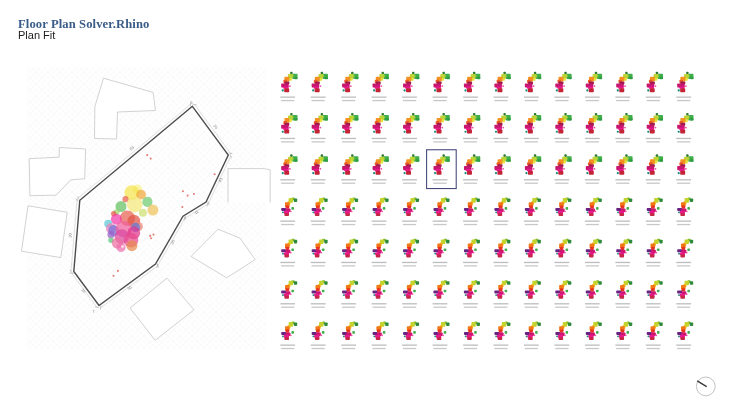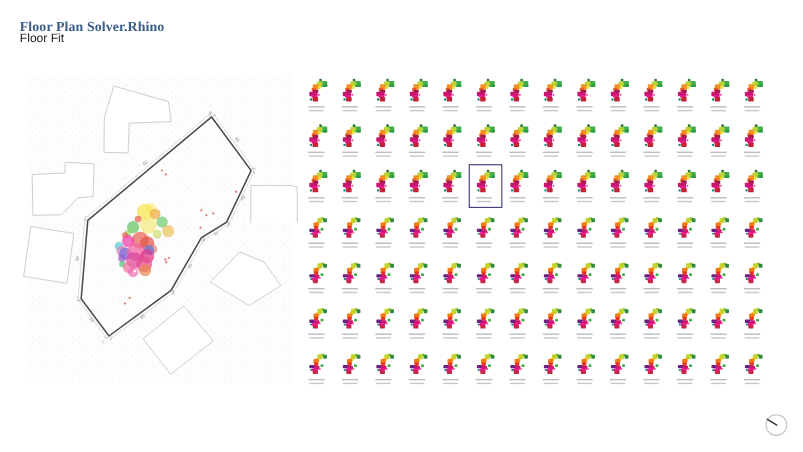--- a/index.html
+++ b/index.html
@@ -7,21 +7,21 @@
 #title { position:absolute; left:18px; top:17px; font-family:"Liberation Serif", serif; font-weight:bold; font-size:12.6px; color:#3a5c88; letter-spacing:0.1px; }
 #subtitle { position:absolute; left:18px; top:29px; font-size:11px; color:#1c1c1c; }
 svg { position:absolute; left:0; top:0; }
 </style>
 </head>
 <body>
 <div id="stage">
 
 <div id="title">Floor Plan Solver.Rhino</div>
 
-<div id="subtitle">Floor Fit</div>
+<div id="subtitle">Plan Fit</div>
 <svg width="730" height="411" viewBox="0 0 730 411" xmlns="http://www.w3.org/2000/svg">
 <defs>
 <pattern id="mesh" width="12" height="12" patternUnits="userSpaceOnUse">
   <path d="M0 0 L12 12 M12 0 L0 12" stroke="#f2f2f2" stroke-width="0.5" fill="none"></path>
   <path d="M6 0 L12 6 M0 6 L6 12 M6 0 L0 6 M12 6 L6 12" stroke="#f7f7f7" stroke-width="0.4" fill="none"></path>
   <path d="M0 0 H12 M0 0 V12 M0 6 H12 M6 0 V12" stroke="#f7f7f7" stroke-width="0.35" fill="none"></path>
 </pattern>
 <filter id="soften" x="-20%" y="-20%" width="140%" height="140%">
           <feGaussianBlur stdDeviation="0.33"></feGaussianBlur>
         </filter>

